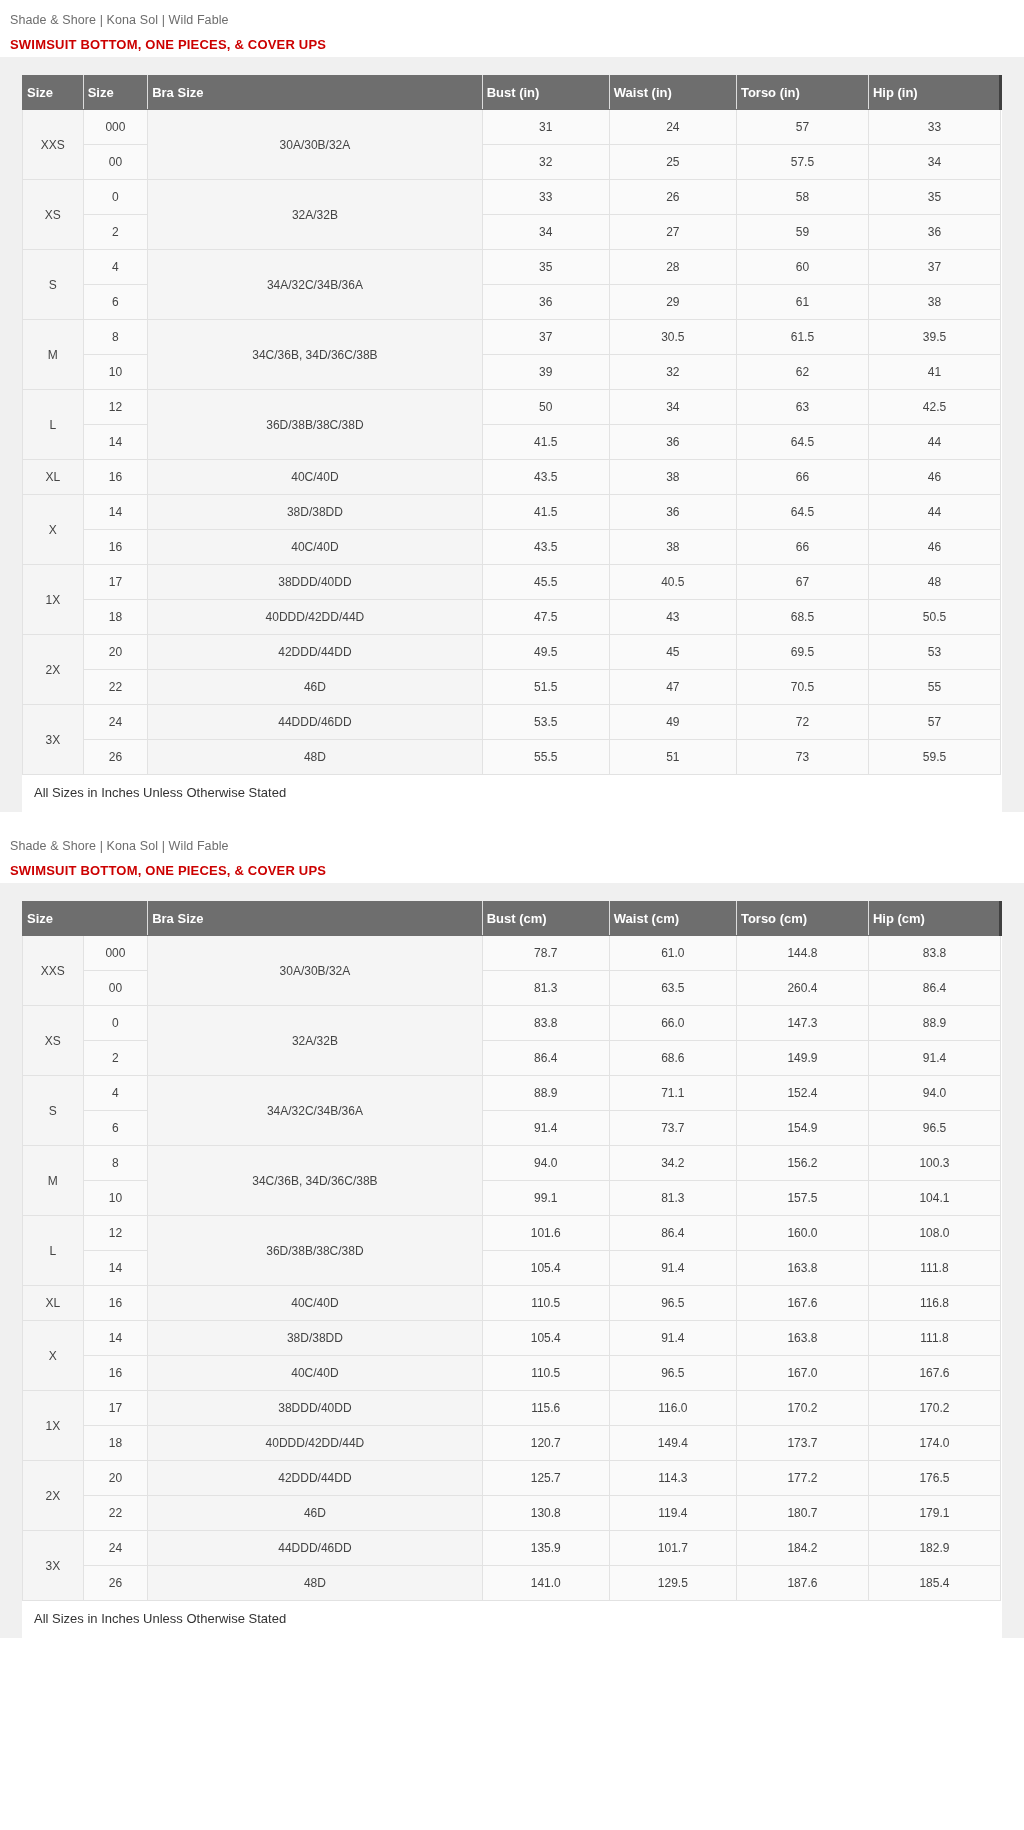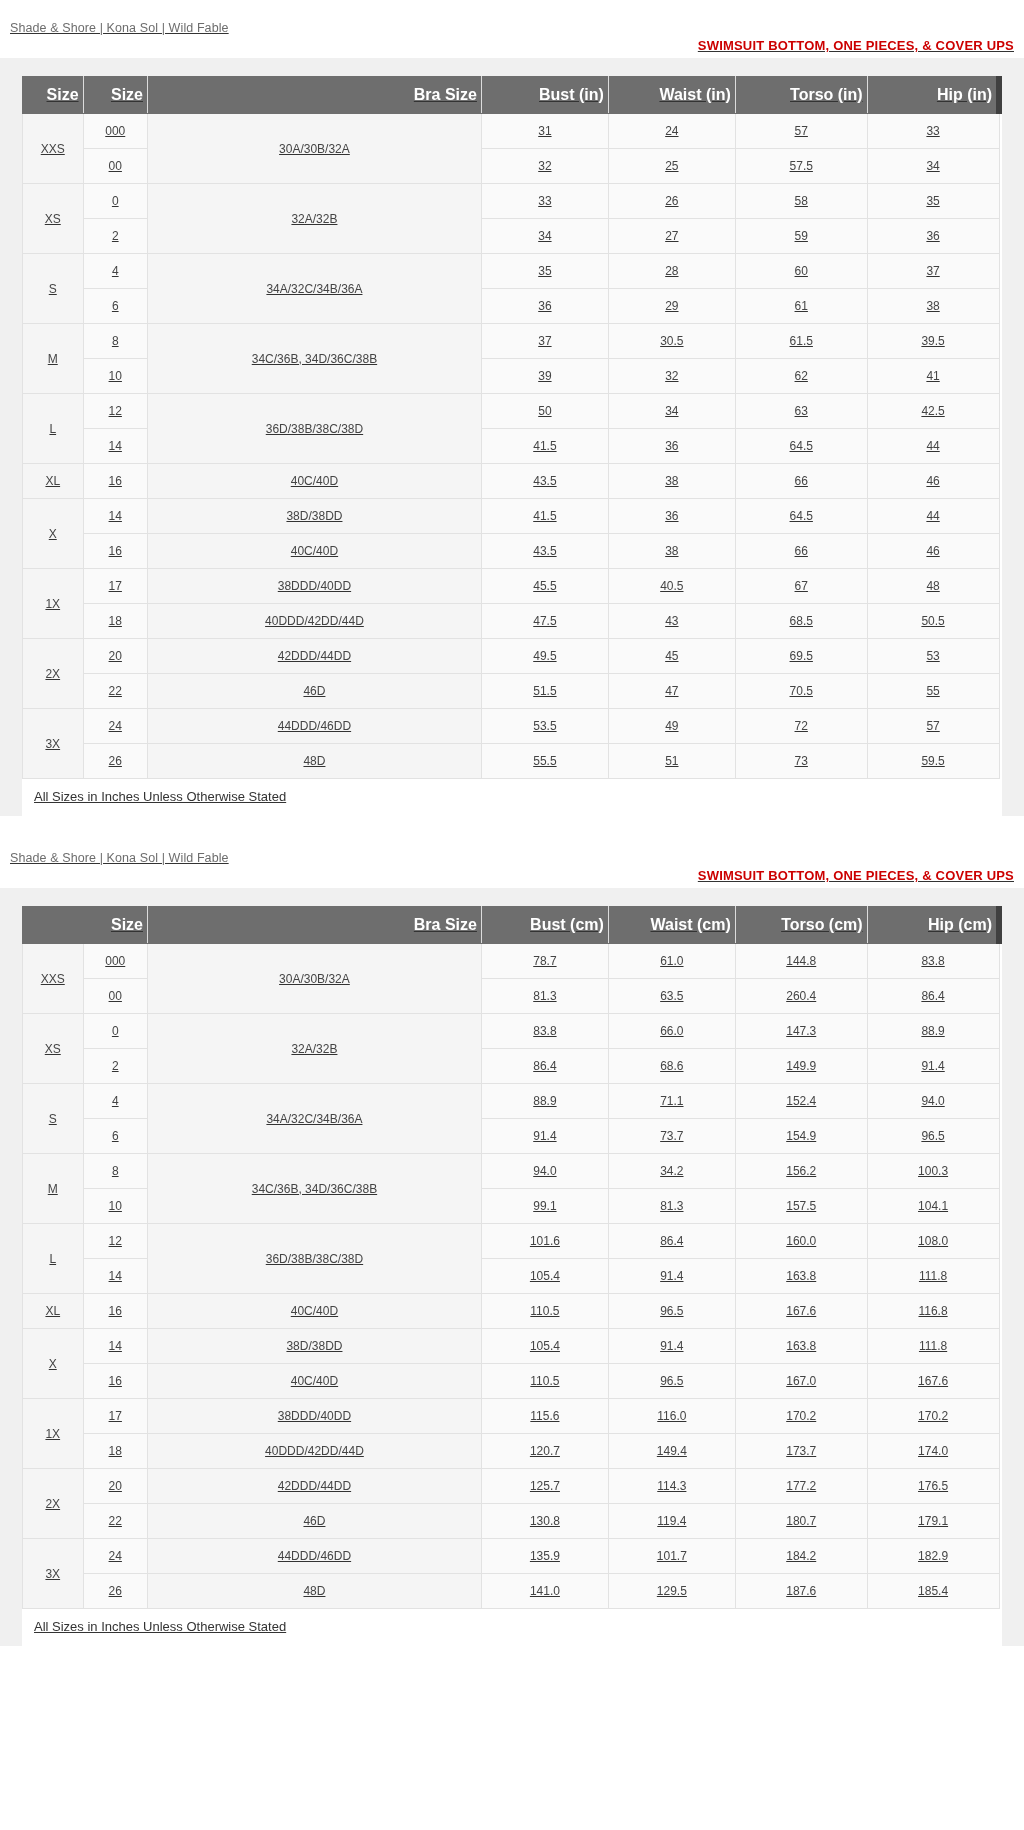--- a/index.html
+++ b/index.html
@@ -8,62 +8,60 @@
     padding: 0;
     background: #ffffff;
     font-family: "Liberation Sans", sans-serif;
   }
   body {
     width: 1024px;
     min-height: 1830px;
     color: #333;
   }
   .section {
-    padding: 12px 0 0 0;
-    text-decoration: underline;
+    padding: 4px 0 0 0;
   }
   .heading-block {
     padding: 8px 10px 4px 10px;
   }
   .brand-line {
     font-size: 12.5px;
     color: #6d6d6d;
     line-height: 16px;
     letter-spacing: 0.1px;
   }
   .title-line {
     font-size: 13px;
     font-weight: bold;
     color: #cc0000;
     line-height: 17px;
     letter-spacing: 0.2px;
-    margin-top: 1px;
-    text-align: right;
+    margin-top: 8px;
   }
   .table-wrap {
     background: #f0f0f0;
     padding: 18px 22px 0 22px;
   }
   table.size-table {
     width: 100%;
     border-collapse: collapse;
     background: #ffffff;
     table-layout: fixed;
   }
   table.size-table th {
     background: #6e6e6e;
     color: #ffffff;
-    font-size: 16px;
+    font-size: 13px;
     font-weight: bold;
     padding: 9px 4px;
-    text-align: right;
+    text-align: left;
     border: 1px solid #6e6e6e;
     border-right: 1px solid #dcdcdc;
   }
-  table.size-table th:last-child { border-right: 6px solid #404040; }
+  table.size-table th:last-child { border-right: 3px solid #404040; }
   table.size-table td {
     font-size: 12px;
     color: #444;
     text-align: center;
     padding: 10px 4px;
     border: 1px solid #e2e2e2;
     background: #fafafa;
   }
   table.size-table td.alpha-size,
   table.size-table td.bra-size {

